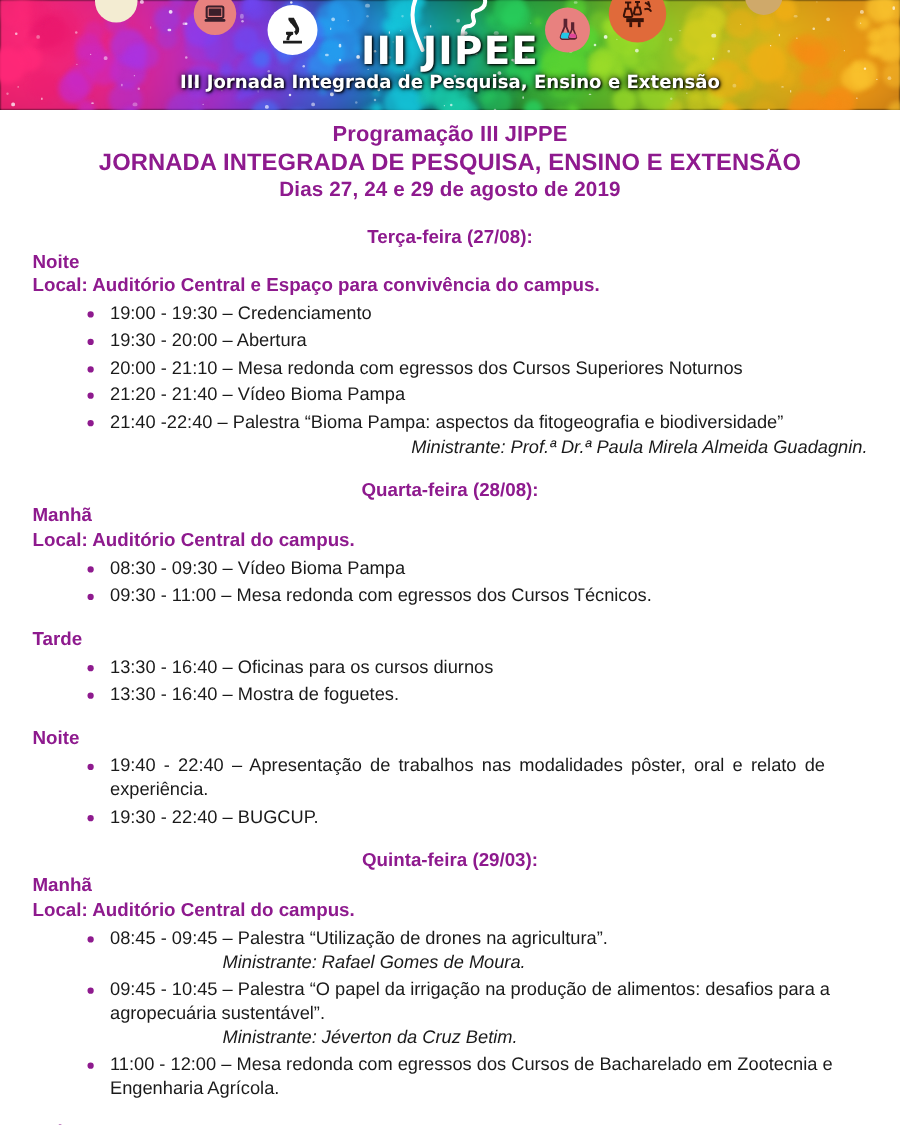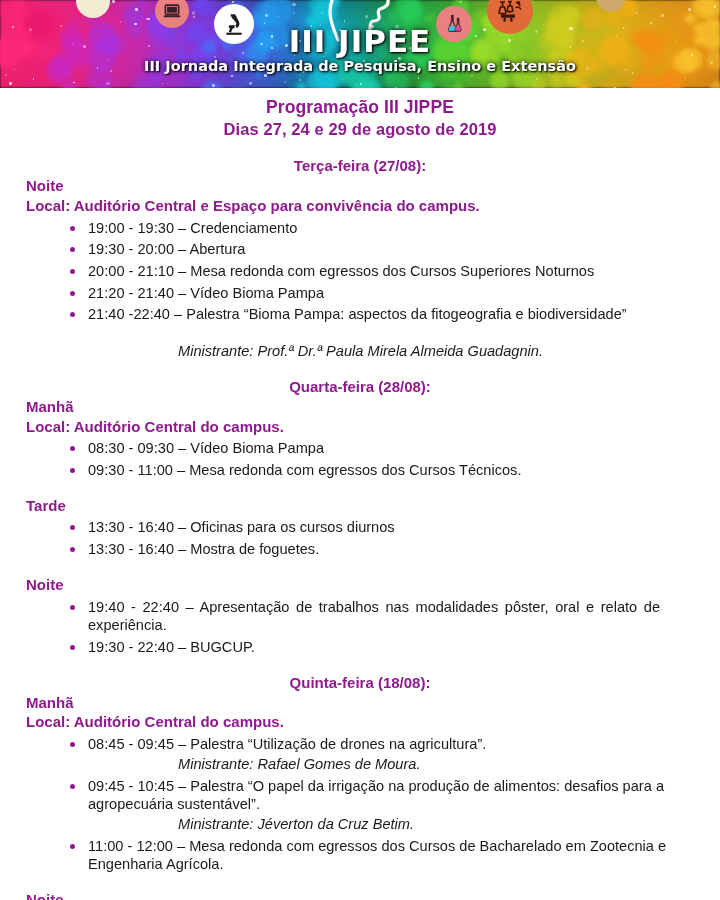--- a/index.html
+++ b/index.html
@@ -527,53 +527,54 @@
     <div class="logo-wrap">
       <div class="logo-title">III JIPEE</div>
       <div class="logo-sub">III Jornada Integrada de Pesquisa, Ensino e Extensão</div>
     </div>
   </div>
 
   <div class="doc">
 
     <div class="titles">
       <div class="t1">Programação III JIPPE</div>
+      <div class="t2">JORNADA INTEGRADA DE PESQUISA, ENSINO E EXTENSÃO</div>
       <div class="t3">Dias 27, 24 e 29 de agosto de 2019</div>
     </div>
 
     <div id="days-container">
         <div class="day-head">Terça-feira (27/08):</div>
         <div class="shift">Noite</div>
         <div class="place">Local: Auditório Central e Espaço para convivência do campus.</div>
         <ul class="items">
           <li class="">19:00 - 19:30 – Credenciamento</li>
           <li class="">19:30 - 20:00 – Abertura</li>
           <li class="">20:00 - 21:10 – Mesa redonda com egressos dos Cursos Superiores Noturnos</li>
           <li class="">21:20 - 21:40 – Vídeo Bioma Pampa</li>
           <li class="">21:40 -22:40 – Palestra “Bioma Pampa: aspectos da fitogeografia e biodiversidade”</li>
-          <li class="nomark no-bullet" style="list-style: none; padding-left: 0px; margin-left: 108px; font-style: italic; margin-top: 18px;">Ministrante: Prof.ª Dr.ª Paula Mirela Almeida Guadagnin.</li>
+          <li class="nomark no-bullet" style="list-style: none; padding-left: 0px; margin-left: 108px; font-style: italic; margin-top: 1px; text-align: right;">Ministrante: Prof.ª Dr.ª Paula Mirela Almeida Guadagnin.</li>
         </ul>
         <div class="day-head">Quarta-feira (28/08):</div>
         <div class="shift">Manhã</div>
         <div class="place">Local: Auditório Central do campus.</div>
         <ul class="items">
           <li class="">08:30 - 09:30 – Vídeo Bioma Pampa</li>
           <li class="">09:30 - 11:00 – Mesa redonda com egressos dos Cursos Técnicos.</li>
         </ul>
         <div class="shift gap">Tarde</div>
         <ul class="items">
           <li class="">13:30 - 16:40 – Oficinas para os cursos diurnos</li>
           <li class="">13:30 - 16:40 – Mostra de foguetes.</li>
         </ul>
         <div class="shift gap">Noite</div>
         <ul class="items">
           <li class="justify">19:40 - 22:40 – Apresentação de trabalhos nas modalidades pôster, oral e relato de experiência.</li>
           <li class="">19:30 - 22:40 – BUGCUP.</li>
         </ul>
-        <div class="day-head">Quinta-feira (18/08):</div>
+        <div class="day-head">Quinta-feira (29/03):</div>
         <div class="shift">Manhã</div>
         <div class="place">Local: Auditório Central do campus.</div>
         <ul class="items">
           <li class="">08:45 - 09:45 – Palestra “Utilização de drones na agricultura”.</li>
           <li class="nomark no-bullet" style="list-style: none; padding-left: 0px; margin-left: 108px; font-style: italic; margin-top: 1px;">Ministrante: Rafael Gomes de Moura.</li>
           <li class="">09:45 - 10:45 – Palestra “O papel da irrigação na produção de alimentos: desafios para a agropecuária sustentável”.</li>
           <li class="nomark no-bullet" style="list-style: none; padding-left: 0px; margin-left: 108px; font-style: italic; margin-top: 1px;">Ministrante: Jéverton da Cruz Betim.</li>
           <li class="">11:00 - 12:00 – Mesa redonda com egressos dos Cursos de Bacharelado em Zootecnia e Engenharia Agrícola.</li>
         </ul>
         <div class="shift gap">Noite</div>

